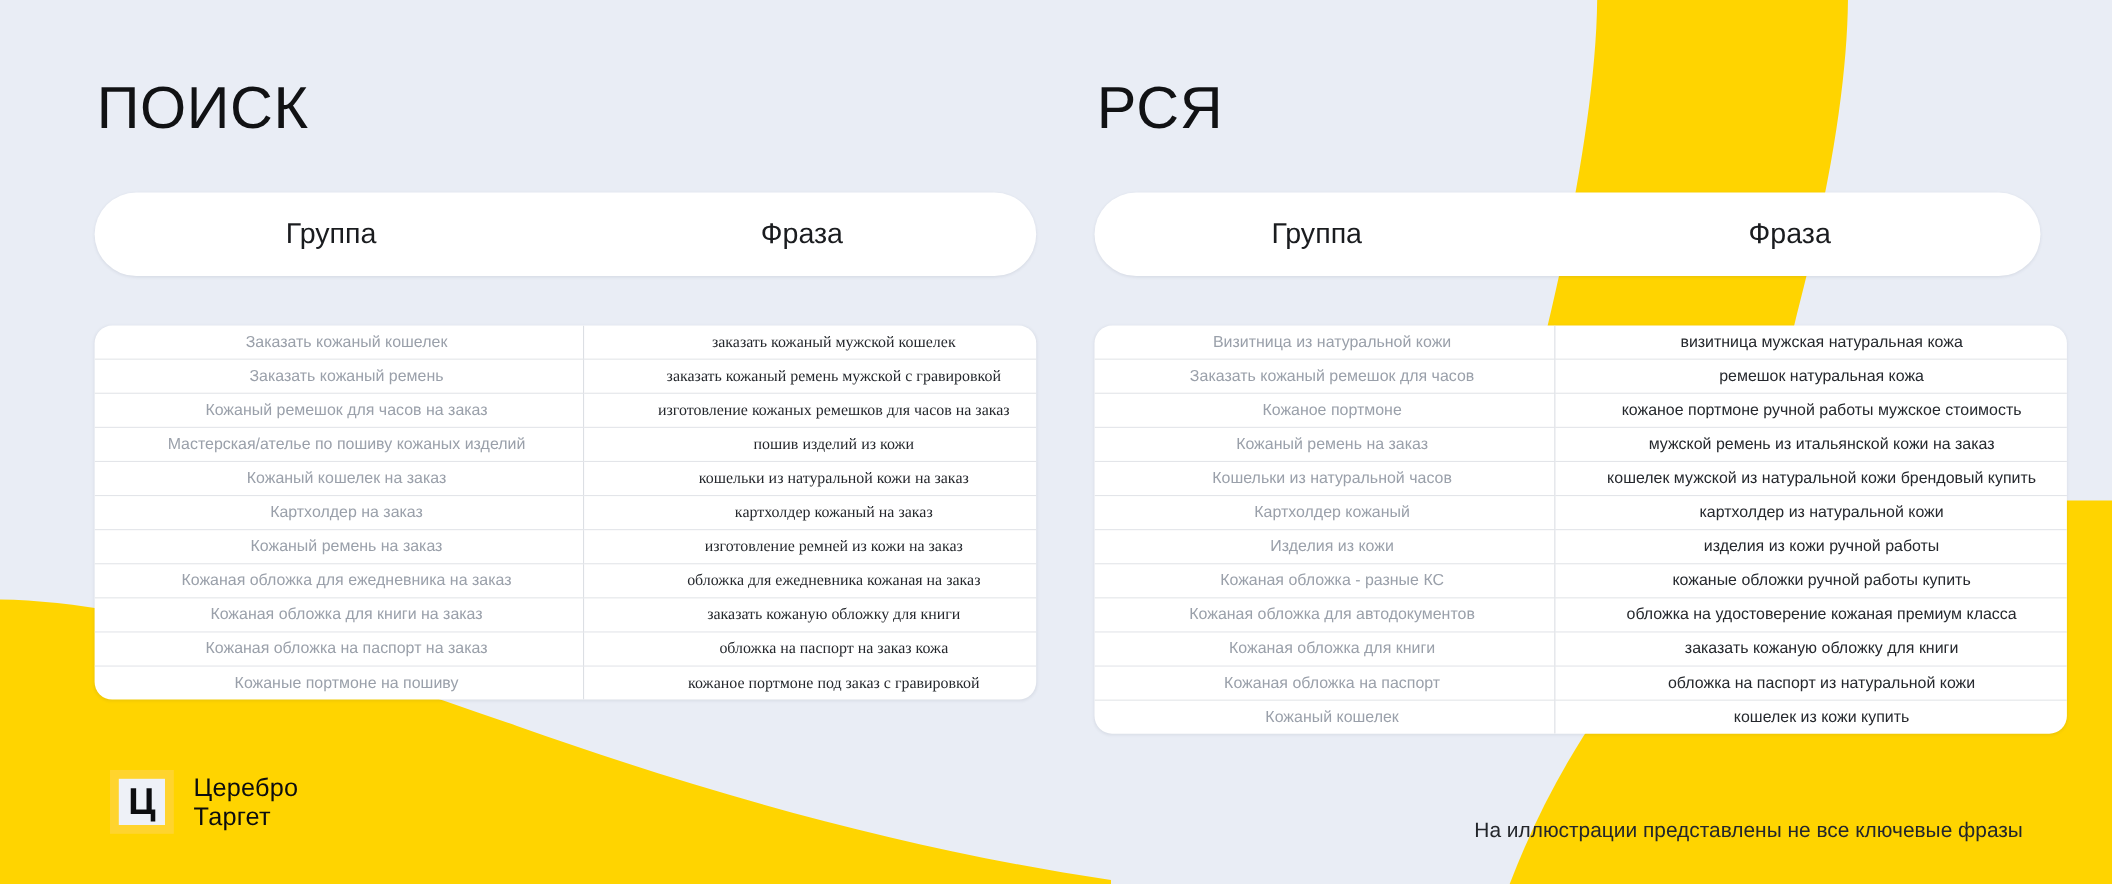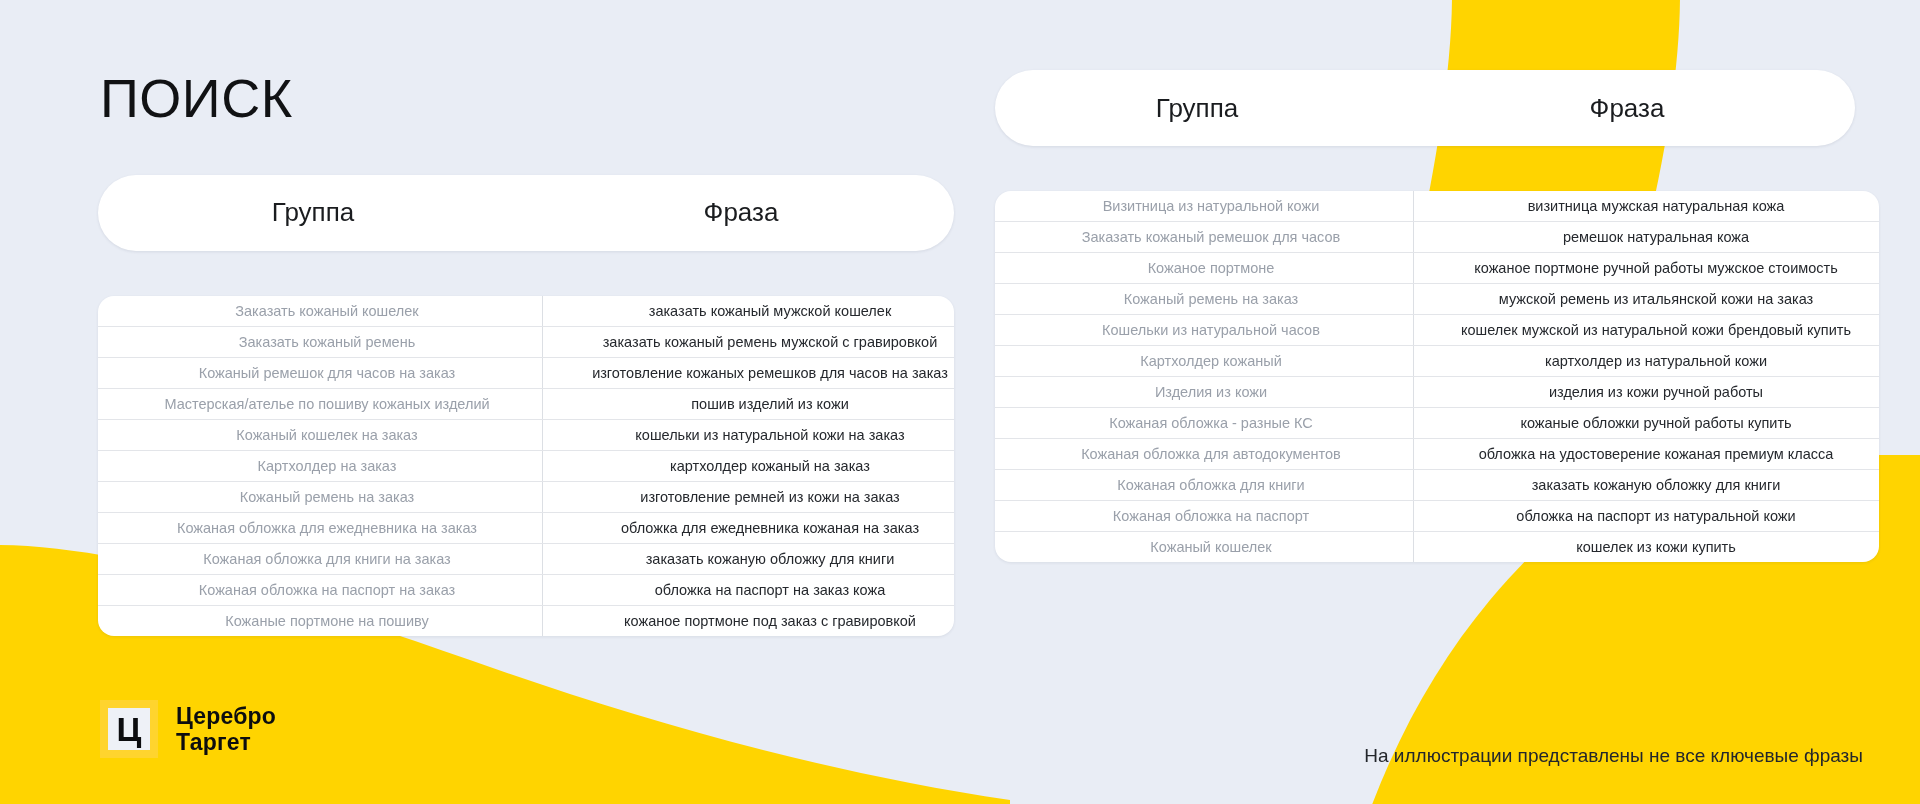--- a/index.html
+++ b/index.html
@@ -33,21 +33,21 @@
     height: 804px;
     pointer-events: none;
     z-index: 0;
   }
 
   
   .panel {
     position: absolute;
     z-index: 2;
   }
-  .panel-left  { left: 98px;  top: 70px;  width: 862px; }
+  .panel-left  { left: 86px;  top: 70px;  width: 862px; }
   .panel-right { left: 995px; top: 70px;  width: 860px; }
 
   .section-title {
     font-size: 54px;
     line-height: 1.05;
     font-weight: 400;
     color: #111214;
     letter-spacing: 0.5px;
     margin: 0 0 48px 2px;
     font-family: "Liberation Sans", "DejaVu Sans", sans-serif;
@@ -110,21 +110,21 @@
 
   td.col-group {
     color: #9aa0aa;
     border-right: 1px solid #dcdfe4;
   }
   td.col-phrase {
     color: #25282d;
   }
 
   .panel-left  td.col-group  { width: 430px; }
-  .panel-left  td.col-phrase { width: 426px; }
+  .panel-left  td.col-phrase { width: 426px; font-family: Liberation Serif, serif; }
   .panel-right td.col-group  { width: 404px; }
   .panel-right td.col-phrase { width: 456px; }
 
   
   .logo-block {
     position: absolute;
     left: 100px;
     top: 700px;
     display: flex;
     align-items: center;
@@ -148,30 +148,30 @@
     align-items: center;
     justify-content: center;
     font-size: 34px;
     font-weight: 700;
     color: #0c0d0f;
     line-height: 1;
     font-family: "Liberation Sans", "DejaVu Sans", sans-serif;
   }
   .logo-text {
     font-size: 23px;
-    font-weight: 700;
+    font-weight: 400;
     color: #0c0d0f;
     line-height: 1.14;
     letter-spacing: .2px;
   }
 
   
   .footnote {
     position: absolute;
-    right: 57px;
+    right: 81px;
     top: 745px;
     font-size: 19px;
     color: #23262b;
     white-space: nowrap;
     z-index: 3;
   }
 </style>
 </head>
 <body>
 
@@ -240,20 +240,21 @@
             <tr>
               <td class="col-group">Кожаные портмоне на пошиву</td>
               <td class="col-phrase">кожаное портмоне под заказ с гравировкой</td>
             </tr>
           </tbody>
       </table>
     </div>
   </section>
 
   <section class="panel panel-right">
+    <h1 class="section-title">РСЯ</h1>
 
     <div class="header-pill">
       <div class="hcell hcell-group">Группа</div>
       <div class="hcell hcell-phrase">Фраза</div>
     </div>
 
     <div class="table-card">
       <table class="kw-table">
         <tbody>
             <tr>

